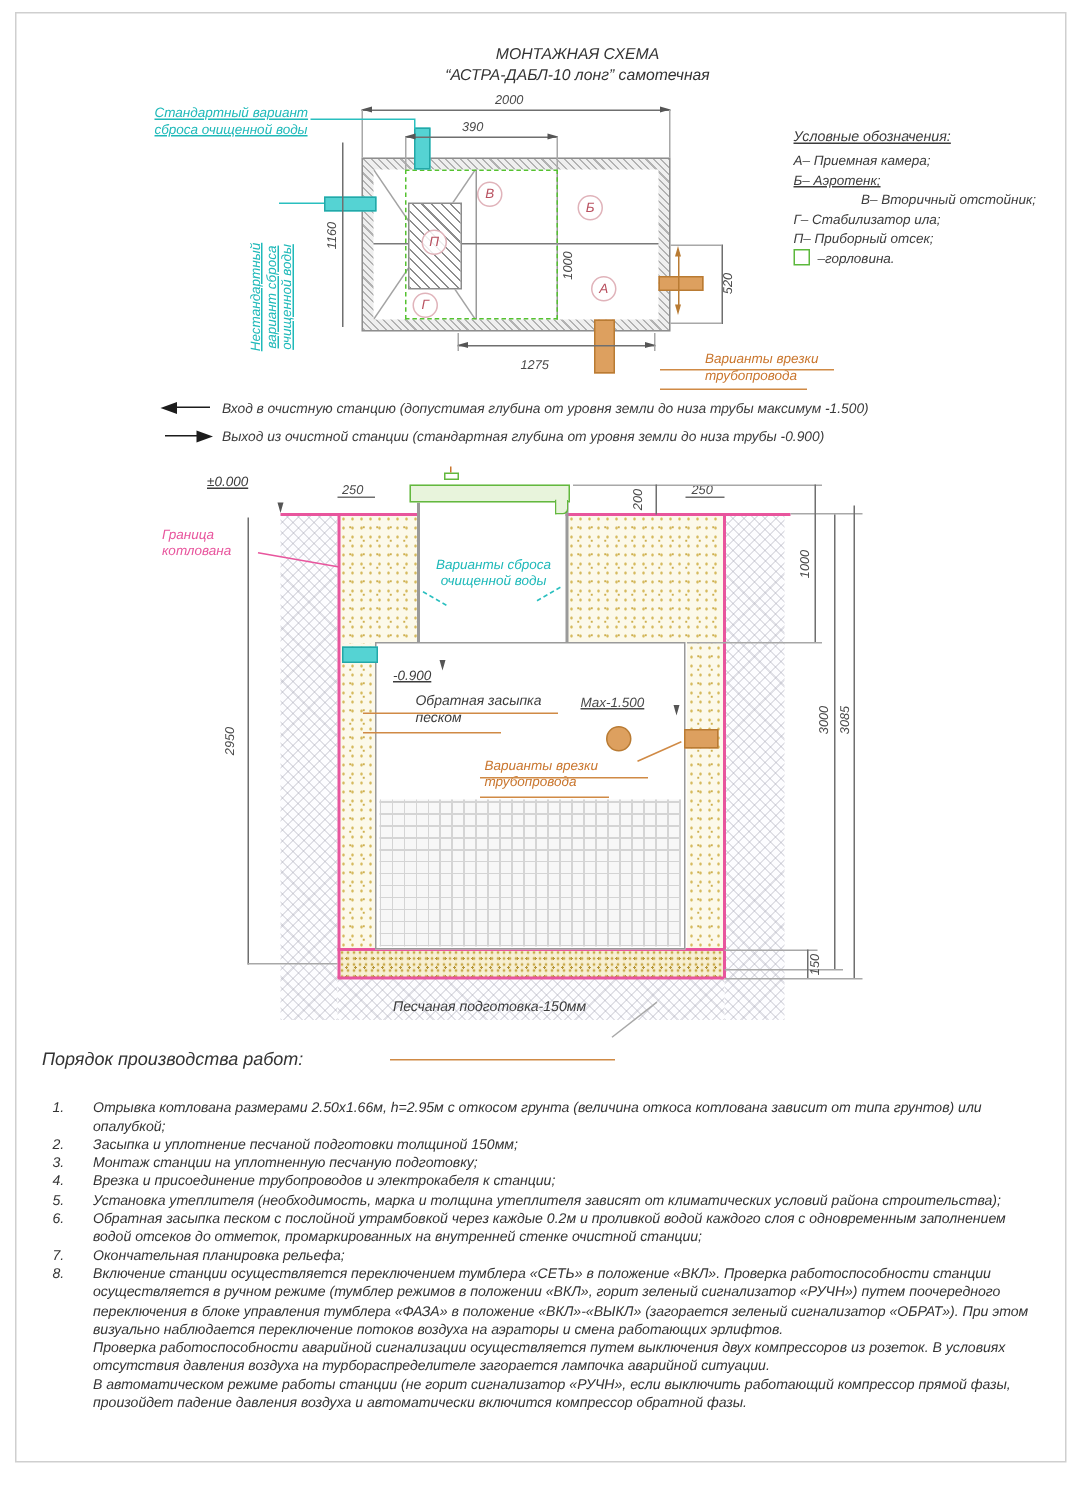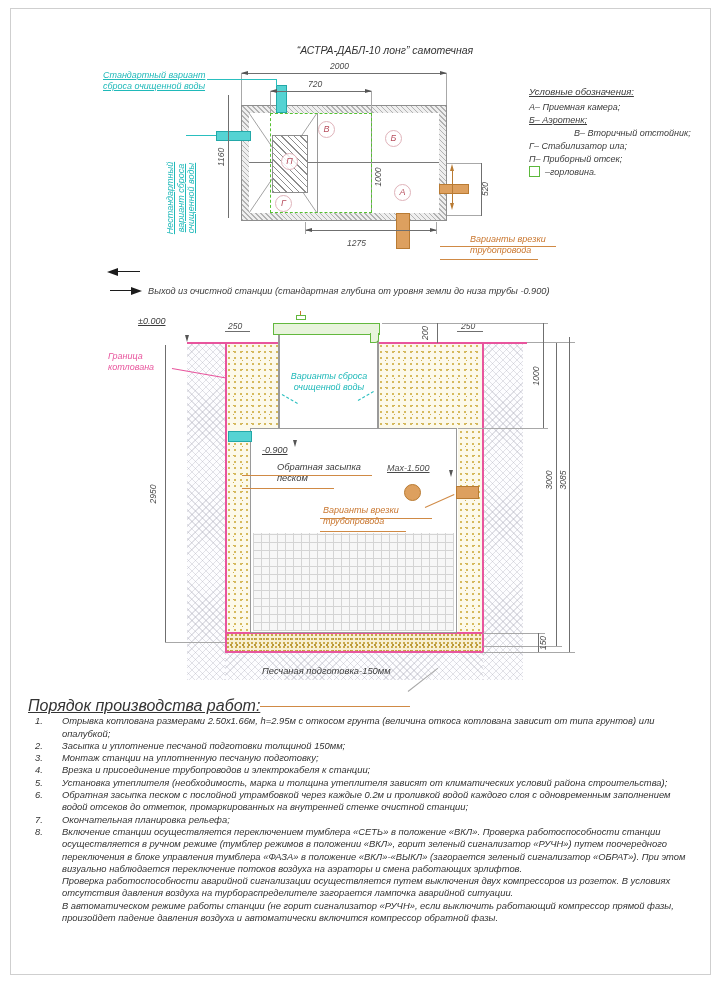--- a/index.html
+++ b/index.html
@@ -55,33 +55,34 @@
         color:#b8505f;font-size:9px;line-height:15px;text-align:center;background:rgba(255,255,255,.85);}
   
   .leg-item{position:absolute;font-size:9px;white-space:nowrap;}
   
   .cpipe{position:absolute;background:#55d3d3;border:1px solid #23a8a8;}
   .opipe{position:absolute;background:#dda05f;border:1px solid #b97b33;}
   
   .title{position:absolute;font-size:10.5px;color:#333;text-align:center;white-space:nowrap;}
   
   .wo{position:absolute;left:28px;top:700px;width:668px;font-size:9.4px;line-height:12.3px;color:#333;}
-  .wo-head{font-size:16px;text-decoration:underline;margin-bottom:3px;}
+  .wo-head{font-size:12px;margin-bottom:20px;}
   .wo-item{display:flex;}
   .wo-num{width:34px;flex:none;padding-left:7px;box-sizing:border-box;}
   .wo-text{flex:1;}
   .wo-par{margin-left:34px;}
   .underl{text-decoration:underline;}
 </style>
 </head>
 <body>
 
 <div class="sheet">
   <div class="frame"></div>
 
+  <div class="title" style="left:240px;top:30px;width:290px;">МОНТАЖНАЯ СХЕМА</div>
   <div class="title" style="left:240px;top:44px;width:290px;">“АСТРА-ДАБЛ-10 лонг” самотечная</div>
 
   <div class="abs wallhatch" style="left:241px;top:105px;width:206px;height:116px;border:1px solid #8d8d8d;box-sizing:border-box;"></div>
   <div class="abs" style="left:249px;top:113px;width:190px;height:100px;background:#fff;"></div>
 
   <svg class="abs" style="left:249px;top:113px;" width="68" height="100">
     <line x1="0" y1="0" x2="68" y2="100" stroke="#a3a3a3" stroke-width="1"></line>
     <line x1="68" y1="0" x2="0" y2="100" stroke="#a3a3a3" stroke-width="1"></line>
     <rect x="26" y="30" width="16" height="10" fill="#fff" stroke="#909090"></rect>
   </svg>
@@ -111,21 +112,21 @@
   <div class="vl ext" style="left:446px;top:73px;height:32px;"></div>
   <div class="arw tl" style="left:241px;top:71px;"></div>
   <div class="arw tr" style="left:440px;top:71px;"></div>
   <div class="dimtxt" style="left:330px;top:61px;">2000</div>
 
   <div class="hl" style="left:270px;top:91px;width:102px;"></div>
   <div class="vl ext" style="left:270px;top:91px;height:22px;"></div>
   <div class="vl ext" style="left:371px;top:91px;height:22px;"></div>
   <div class="arw tl" style="left:270px;top:89px;"></div>
   <div class="arw tr" style="left:365px;top:89px;"></div>
-  <div class="dimtxt" style="left:308px;top:79px;">720</div>
+  <div class="dimtxt" style="left:308px;top:79px;">390</div>
 
   <div class="vl" style="left:228px;top:95px;height:123px;"></div>
   <div class="dimtxt rot" style="left:206px;top:152px;width:30px;">1160</div>
 
   <div class="dimtxt rot" style="left:361px;top:172px;width:34px;">1000</div>
 
   <div class="hl ext" style="left:447px;top:163px;width:34px;"></div>
   <div class="hl ext" style="left:447px;top:215px;width:34px;"></div>
   <div class="vl" style="left:481px;top:163px;height:53px;"></div>
   <div class="dimtxt rot" style="left:470px;top:184px;width:30px;">520</div>
@@ -152,20 +153,21 @@
   <div class="leg-item" style="left:529px;top:102px;">А– Приемная камера;</div>
   <div class="leg-item" style="left:529px;top:115px;text-decoration:underline;">Б– Аэротенк;</div>
   <div class="leg-item" style="left:529px;top:128px;margin-left:45px;">В– Вторичный отстойник;</div>
   <div class="leg-item" style="left:529px;top:141px;">Г– Стабилизатор ила;</div>
   <div class="leg-item" style="left:529px;top:154px;">П– Приборный отсек;</div>
   <div class="abs" style="left:529px;top:166px;width:11px;height:11px;border:1.5px solid #5cb83c;box-sizing:border-box;"></div>
   <div class="leg-item" style="left:545px;top:167px;">–горловина.</div>
 
   <div class="arw big tl" style="left:107px;top:268px;"></div>
   <div class="hl" style="left:116px;top:271px;width:24px;background:#1c1c1c;"></div>
+  <div class="lbl" style="left:148px;top:267px;font-size:9.2px;">Вход в очистную станцию (допустимая глубина от уровня земли до низа трубы максимум -1.500)</div>
 
   <div class="hl" style="left:110px;top:290px;width:22px;background:#1c1c1c;"></div>
   <div class="arw big tr" style="left:131px;top:287px;"></div>
   <div class="lbl" style="left:148px;top:286px;font-size:9.2px;">Выход из очистной станции (стандартная глубина от уровня земли до низа трубы -0.900)</div>
 
   <div class="abs weave" style="left:187px;top:343px;width:38px;height:337px;"></div>
   <div class="abs weave" style="left:483px;top:343px;width:40px;height:337px;"></div>
   <div class="abs weave" style="left:225px;top:652px;width:258px;height:28px;"></div>
 
   <div class="abs sand" style="left:226px;top:343px;width:52px;height:86px;"></div>

